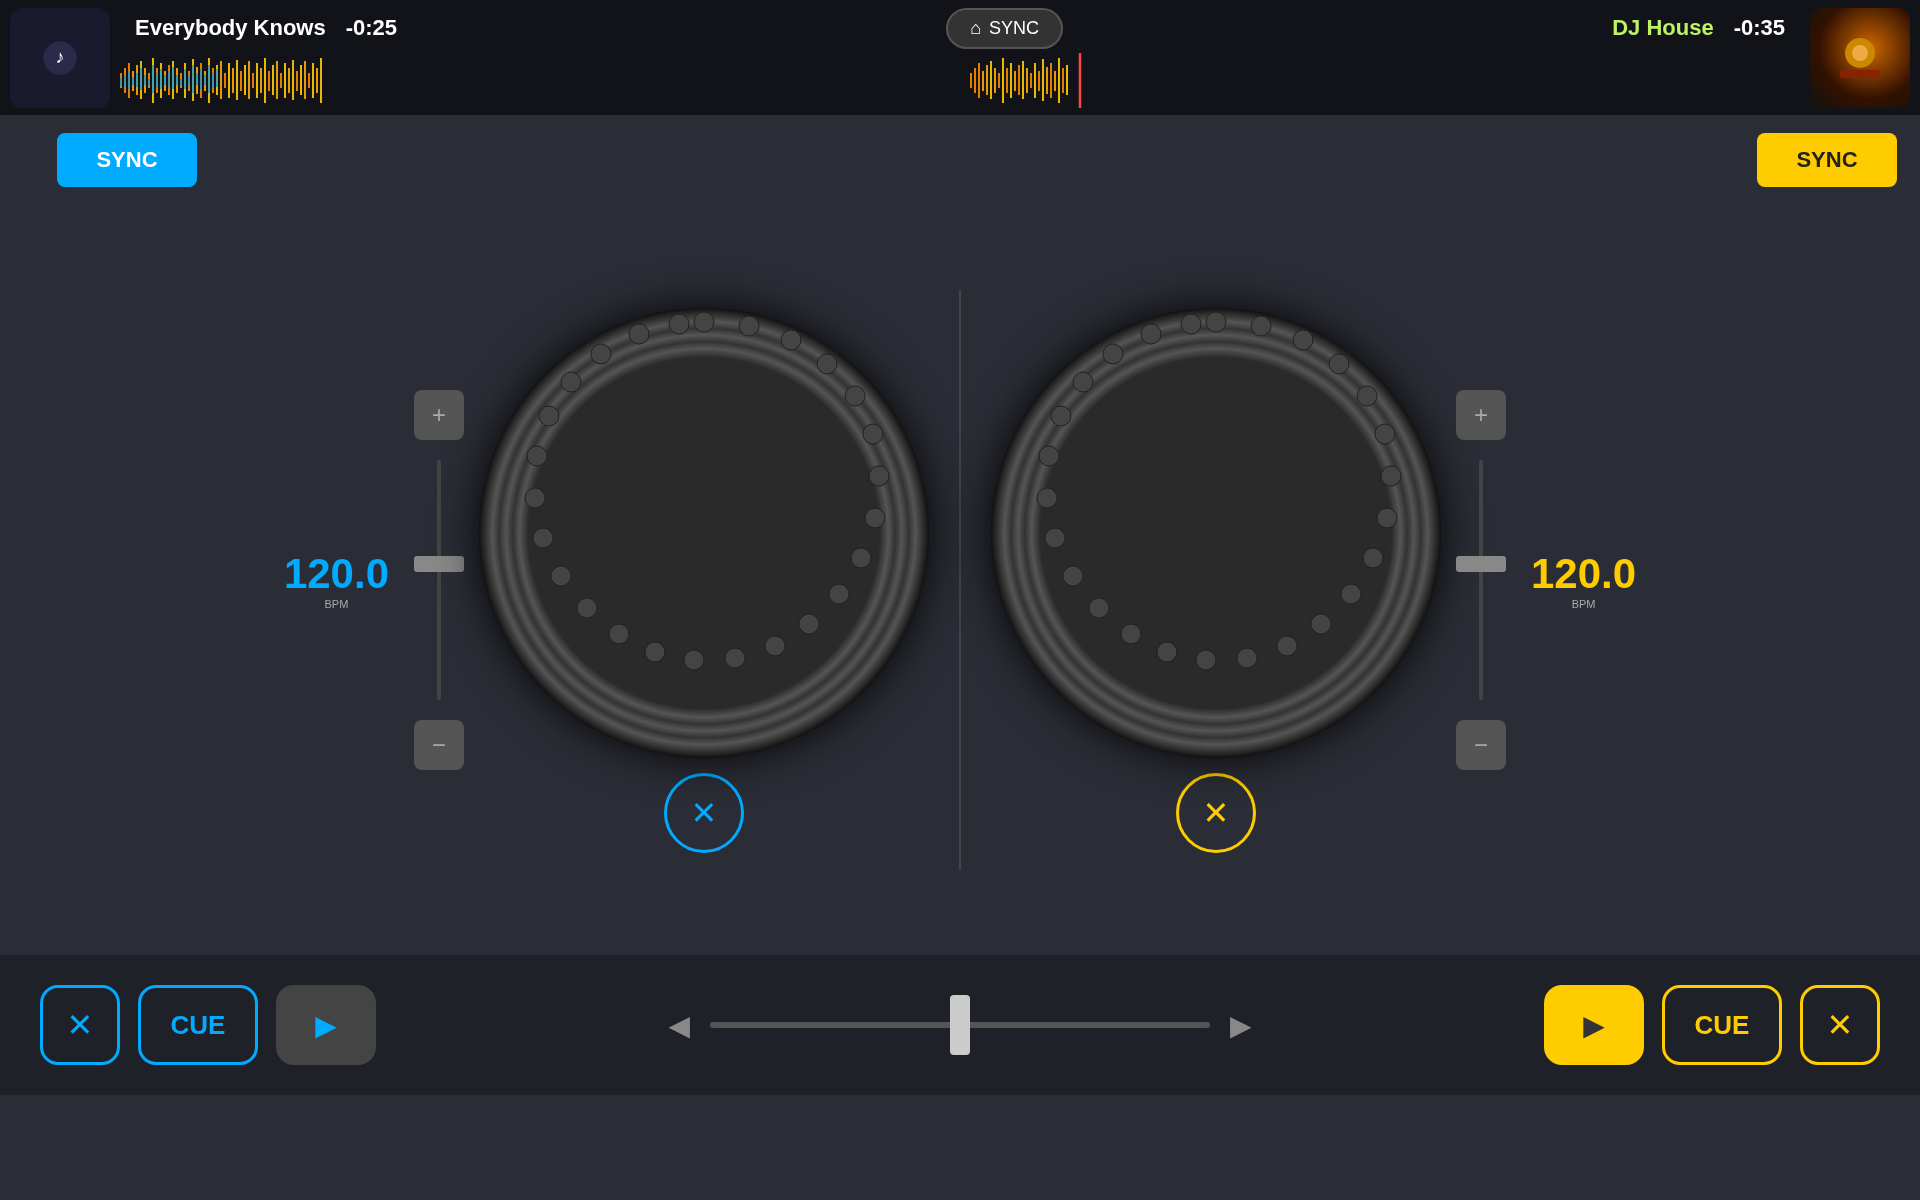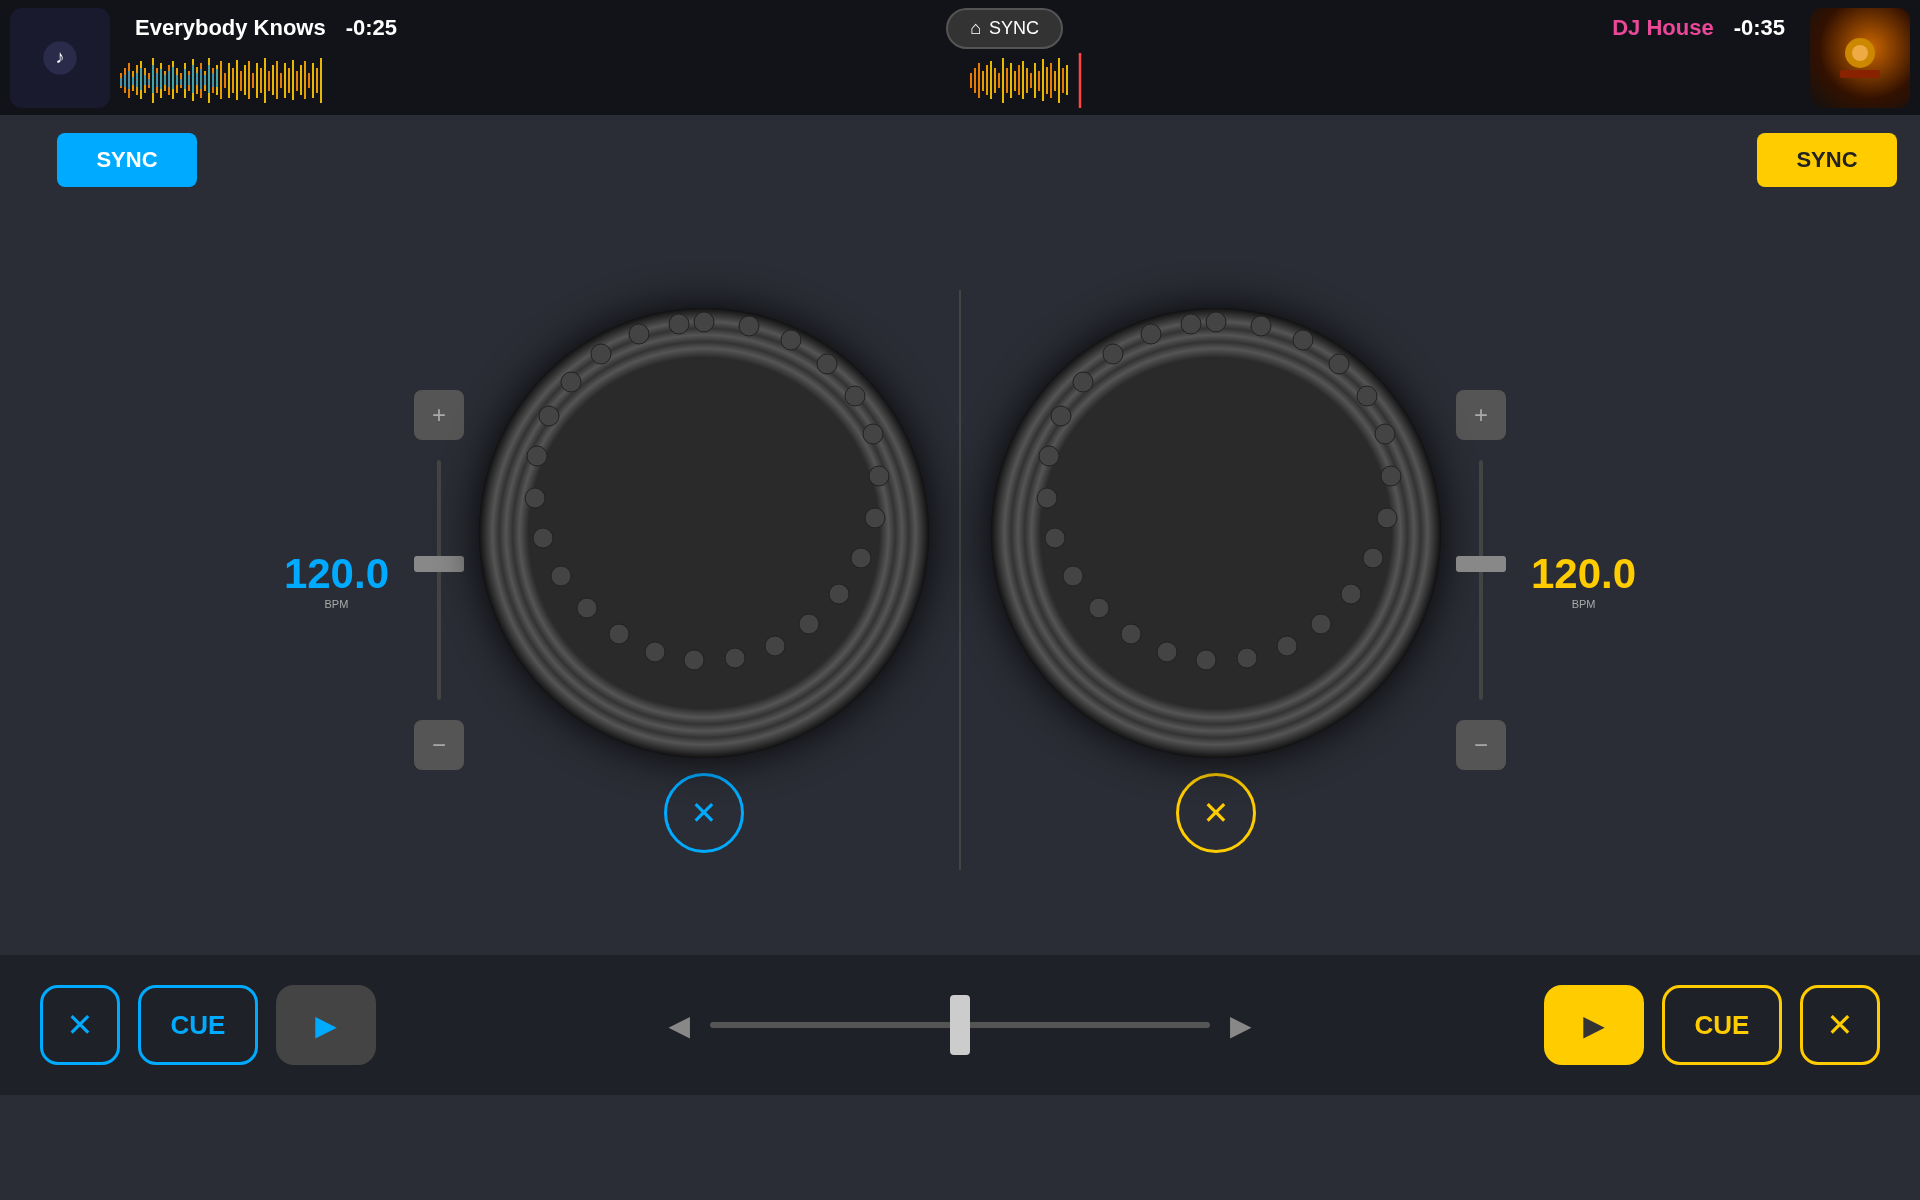--- a/index.html
+++ b/index.html
@@ -69,21 +69,21 @@
       color: white;
     }
     .track-time-left {
       font-size: 22px;
       color: white;
       font-weight: bold;
     }
     .track-title-right {
       font-size: 22px;
       font-weight: bold;
-      color: #ec4899;
+      color: #bef264;
     }
     .track-time-right {
       font-size: 22px;
       color: white;
       font-weight: bold;
     }
     .menu-btn {
       background: #333;
       border: 2px solid #555;
       color: white;

